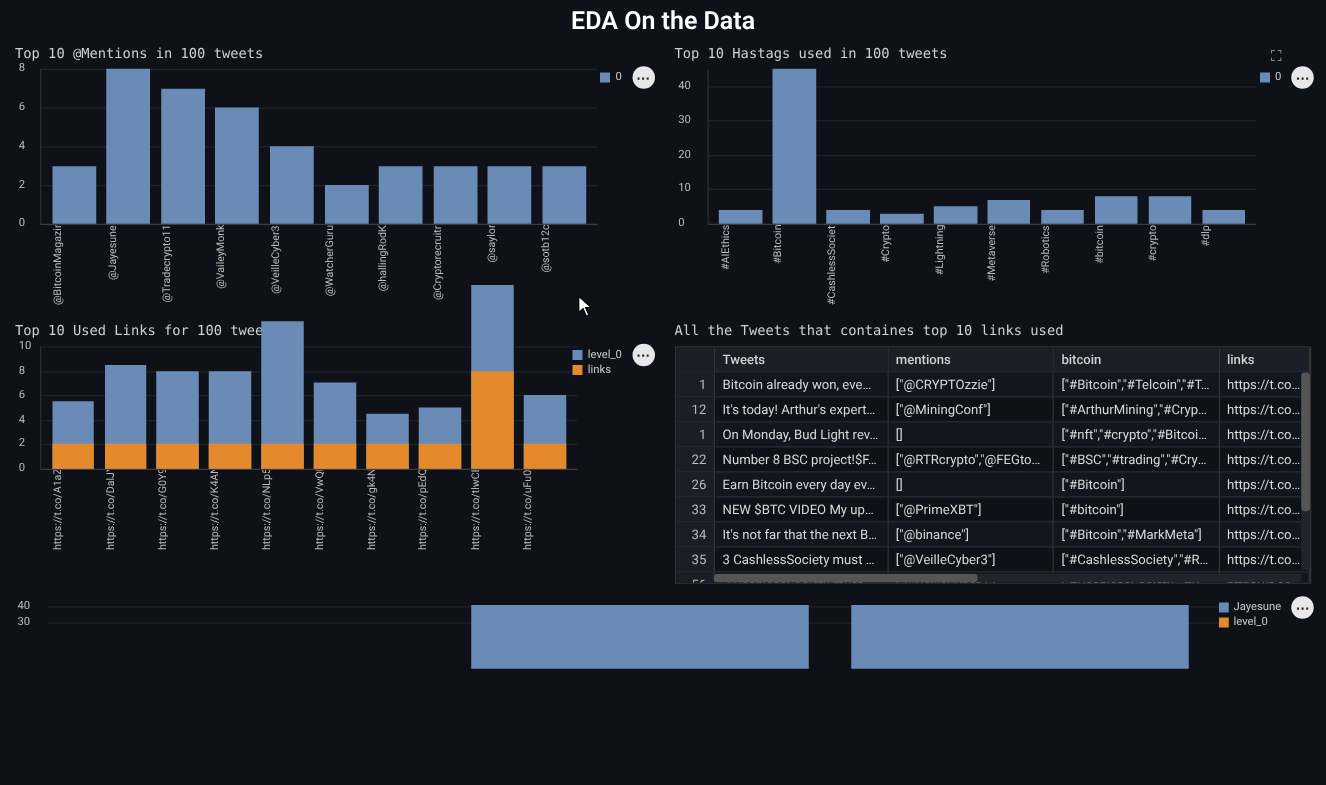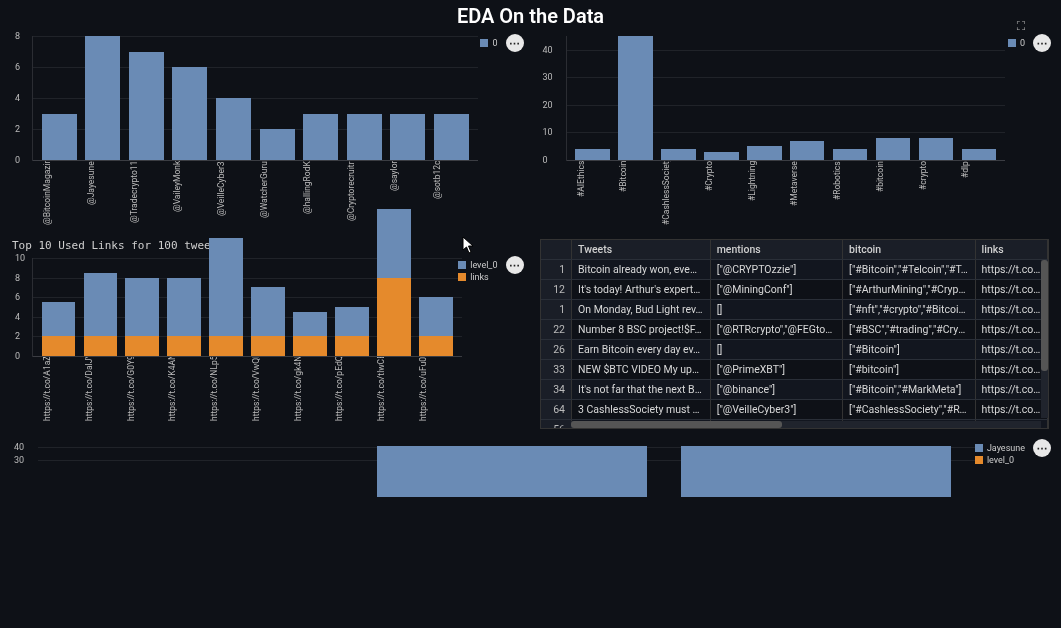--- a/index.html
+++ b/index.html
@@ -39,20 +39,21 @@
 .hthumb{position:absolute;top:0;bottom:0;left:0;width:45%;background:#555;border-radius:3px}
 .cursor{position:absolute;left:462px;top:236px;z-index:99;pointer-events:none}
 </style>
 </head>
 <body>
 
 <div class="section-title center">EDA On the Data</div>
 
 <div class="row">
   <div class="panel">
+    <div class="panel-title">Top 10 @Mentions in 100 tweets</div>
     <div class="chartbox">
       <div class="more-btn">⋯</div>
       <div class="legend" style="right:24px">
           <div class="legend-row">
             <span class="swatch swA"></span>
             <span>0</span>
           </div>
         </div>
       <div id="mentions-plot" class="plot" style="height:124px;margin-left:20px;margin-right:44px">
           <div class="grid-h" style="top: 100%;"></div>
@@ -87,20 +88,21 @@
           <div class="xtick">@WatcherGuru</div>
           <div class="xtick">@hallingRodK</div>
           <div class="xtick">@Cryptorecruitr</div>
           <div class="xtick">@saylor</div>
           <div class="xtick">@sotb12c</div>
         </div>
     </div>
   </div>
 
   <div class="panel">
+    <div class="panel-title">Top 10 Hastags used in 100 tweets</div>
     <div class="chartbox">
       <div class="more-btn">⋯</div>
       <div class="expand-btn" style="right:20px;top:-18px">⛶</div>
       <div class="legend" style="right:24px">
           <div class="legend-row">
             <span class="swatch swA"></span>
             <span>0</span>
           </div>
         </div>
       <div id="hashtags-plot" class="plot" style="height:124px;margin-left:26px;margin-right:44px">
@@ -213,20 +215,21 @@
           <div class="xtick">https://t.co/VwQB2fMAeF</div>
           <div class="xtick">https://t.co/gk4NmnG5mF</div>
           <div class="xtick">https://t.co/pEdQrDoB9E</div>
           <div class="xtick">https://t.co/tlwCBOs4z2N</div>
           <div class="xtick">https://t.co/uFu0TccQKV</div>
         </div>
     </div>
   </div>
 
   <div class="panel">
+    <div class="panel-title">All the Tweets that containes top 10 links used</div>
     <div class="tablewrap">
       <table>
         <colgroup>
             <col class="col-idx">
             <col class="col-tw">
             <col class="col-mn">
             <col class="col-ht">
             <col class="col-ln">
           </colgroup>
         <thead>
@@ -282,21 +285,21 @@
               <td>https://t.co/Du…</td>
             </tr>
             <tr>
               <td class="col-idx">34</td>
               <td>It's not far that the next Bi…</td>
               <td>["@binance"]</td>
               <td>["#Bitcoin","#MarkMeta"]</td>
               <td>https://t.co/Vw…</td>
             </tr>
             <tr>
-              <td class="col-idx">64</td>
+              <td class="col-idx">35</td>
               <td>3 CashlessSociety must n…</td>
               <td>["@VeilleCyber3"]</td>
               <td>["#CashlessSociety","#Ro…</td>
               <td>https://t.co/tl…</td>
             </tr>
             <tr>
               <td class="col-idx">56</td>
               <td>3 CashlessSociety must n…</td>
               <td>["@VeilleCyber3"]</td>
               <td>["#CashlessSociety","#Ro…</td>

